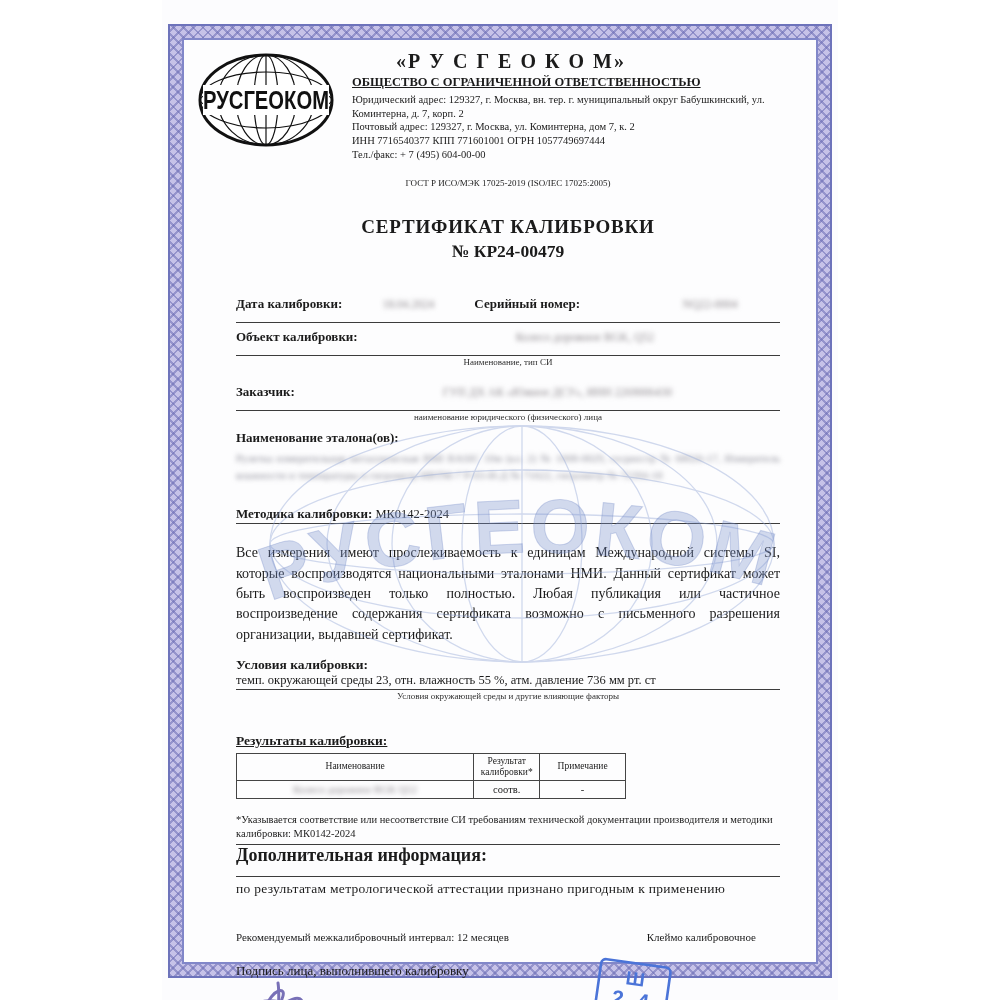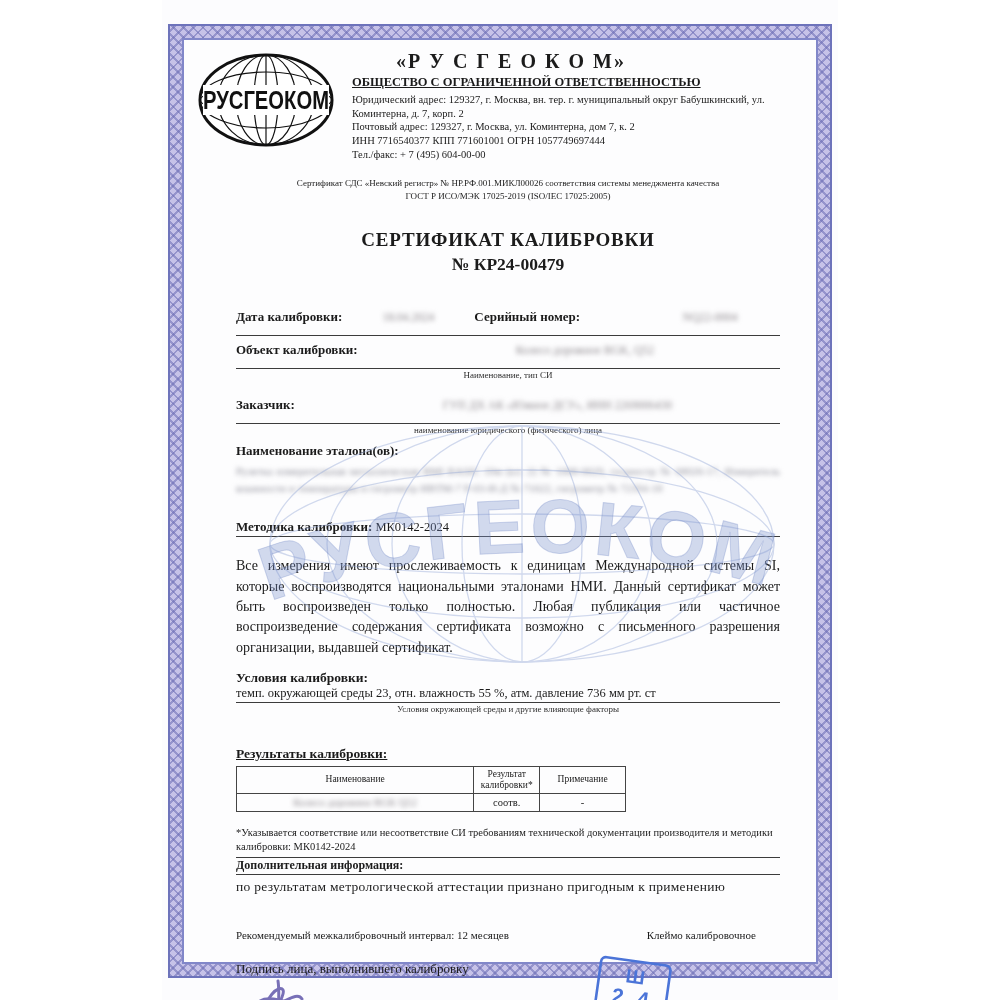--- a/index.html
+++ b/index.html
@@ -52,21 +52,21 @@
 
   .res-h { margin-top:32px; font-size:13.5px; font-weight:bold; text-decoration:underline; }
   table.res { border-collapse:collapse; margin-top:4px; width:390px; }
   table.res th, table.res td { border:1px solid #444; text-align:center; font-weight:normal; }
   table.res th { font-size:9.5px; line-height:1.15; padding:2px 3px; }
   table.res td { font-size:10.5px; padding:2px 3px; height:18px; }
   .c-name { width:238px; } .c-res { width:66px; } .c-note { width:86px; }
   .td-red { font-size:10px; }
 
   .footnote { margin-top:14px; font-size:10.5px; line-height:1.35; border-bottom:1px solid #3c3c3c; padding-bottom:3px; }
-  .add-h { font-size:12px; font-weight:bold; border-bottom:1px solid #3c3c3c; padding-bottom:1px; }
+  .add-h { font-size:18px; font-weight:bold; border-bottom:1px solid #3c3c3c; padding-bottom:10px; }
   .add-v { font-size:13.5px; margin-top:4px; letter-spacing:.3px; }
 
   .interval-row { display:flex; justify-content:space-between; margin-top:34px; font-size:11px; padding-right:24px; }
   .sign-cap { margin-top:20px; font-size:13px; }
 
   .sig-row { position:relative; height:64px; margin-top:16px; }
   .sig-line { position:absolute; top:0; }
   .sig-fill { height:26px; border-bottom:1px solid #3c3c3c; position:relative; }
   .sig-lbl { text-align:center; font-size:9.5px; font-weight:bold; padding-top:2px; }
   .l1 { left:0; width:114px; } .l2 { left:142px; width:210px; } .l3 { left:404px; width:126px; }
@@ -103,21 +103,20 @@
               <div>Юридический адрес: 129327, г. Москва, вн. тер. г. муниципальный округ Бабушкинский, ул.</div>
               <div>Коминтерна, д. 7, корп. 2</div>
               <div>Почтовый адрес: 129327, г. Москва, ул. Коминтерна, дом 7, к. 2</div>
               <div>ИНН 7716540377 КПП 771601001 ОГРН 1057749697444</div>
               <div>Тел./факс: + 7 (495) 604-00-00</div>
             </div>
           </div>
         </div>
 
         <div class="cert-note">
-          <div>Сертификат СДС «Невский регистр» № НР.РФ.001.МИКЛ00026 соответствия системы менеджмента качества</div>
           <div>ГОСТ Р ИСО/МЭК 17025-2019 (ISO/IEC 17025:2005)</div>
         </div>
 
         <div class="main-title">СЕРТИФИКАТ КАЛИБРОВКИ</div>
         <div class="main-no">№ КР24-00479</div>
 
         <div class="fields">
           <div class="frow">
             <span class="flab">Дата калибровки:</span>
             <span class="fval" style="max-width:132px;"><span class="redacted">18.04.2024</span></span>

